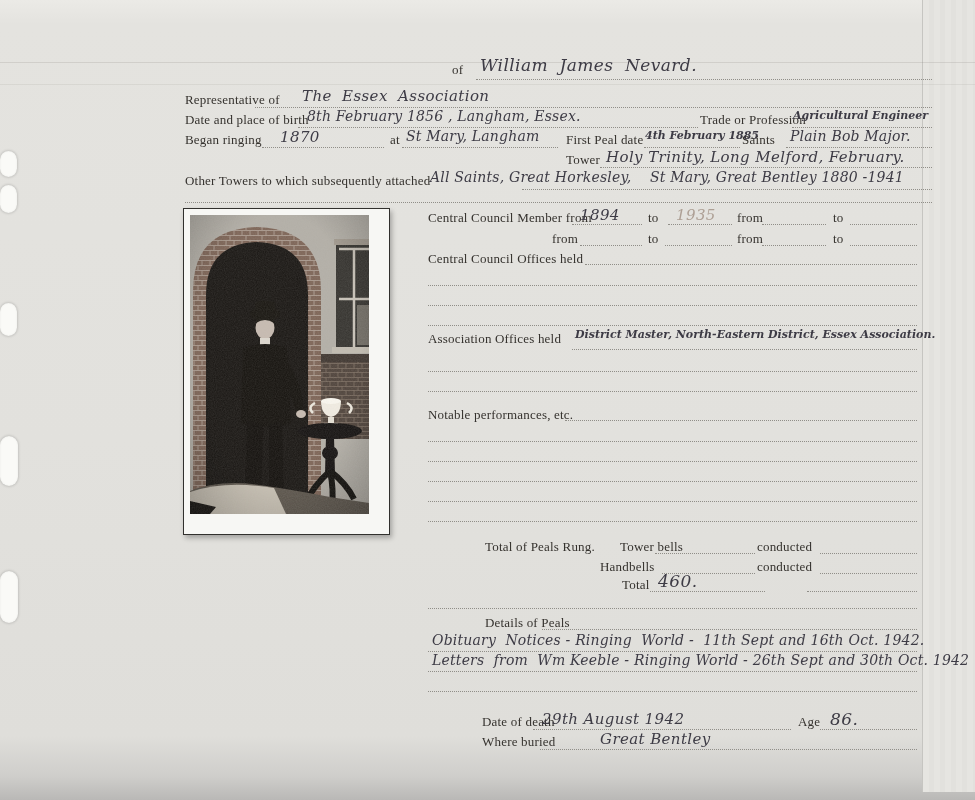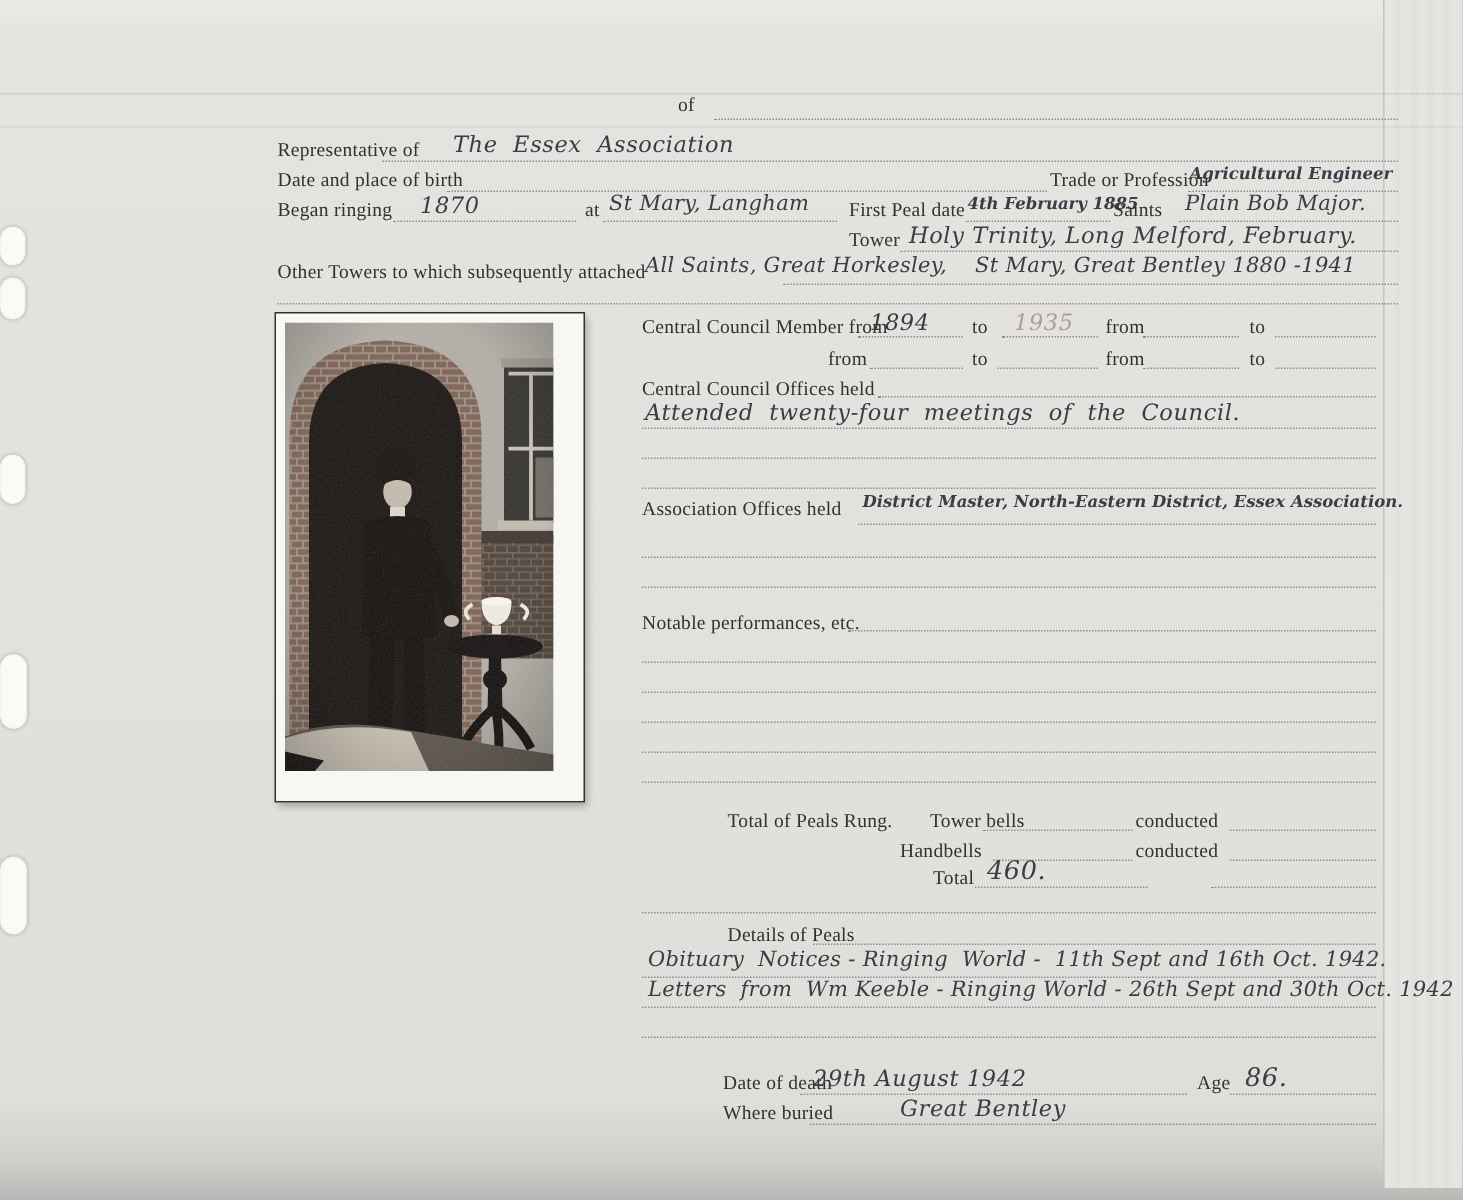--- a/index.html
+++ b/index.html
@@ -58,27 +58,29 @@
   <div class="crease" style="top:62px"></div>
   <div class="crease" style="top:84px;opacity:.6"></div>
 
   <div class="hole" style="top:151px;width:17px;height:26px"></div>
   <div class="hole" style="top:185px;width:17px;height:28px"></div>
   <div class="hole" style="top:303px;width:17px;height:33px"></div>
   <div class="hole" style="top:436px;width:18px;height:50px"></div>
   <div class="hole" style="top:571px;width:18px;height:52px"></div>
 
   <span class="p" style="left:452px;top:62px">of</span>
+  <span class="h lg" style="left:480px;top:55px">William  James  Nevard.</span>
   <div class="bline" style="left:476px;top:79px;width:456px"></div>
 
   <span class="p" style="left:185px;top:92px">Representative of</span>
   <span class="h" style="left:302px;top:87px">The  Essex  Association</span>
   <div class="bline" style="left:255px;top:107px;width:677px"></div>
 
   <span class="p" style="left:185px;top:112px">Date and place of birth</span>
+  <span class="h md" style="left:307px;top:108px">8th February 1856 , Langham, Essex.</span>
   <div class="bline" style="left:298px;top:127px;width:400px"></div>
   <span class="p" style="left:700px;top:112px">Trade or Profession</span>
   <span class="h xs" style="left:793px;top:109px">Agricultural Engineer</span>
   <div class="bline" style="left:792px;top:127px;width:140px"></div>
 
   <span class="p" style="left:185px;top:132px">Began ringing</span>
   <span class="h" style="left:280px;top:128px">1870</span>
   <div class="bline" style="left:262px;top:147px;width:122px"></div>
   <span class="p" style="left:390px;top:132px">at</span>
   <span class="h md" style="left:406px;top:128px">St Mary, Langham</span>
@@ -186,21 +188,20 @@
   <span class="p" style="left:648px;top:231px">to</span>
   <span class="p" style="left:737px;top:231px">from</span>
   <span class="p" style="left:833px;top:231px">to</span>
   <div class="bline" style="left:580px;top:245px;width:62px"></div>
   <div class="bline" style="left:665px;top:245px;width:67px"></div>
   <div class="bline" style="left:762px;top:245px;width:64px"></div>
   <div class="bline" style="left:850px;top:245px;width:67px"></div>
 
   <span class="p" style="left:428px;top:251px">Central Council Offices held</span>
   <div class="bline" style="left:585px;top:264px;width:332px"></div>
-  <span class="h" style="left:430px;top:266px">Attended  twenty-four  meetings  of  the  Council.</span>
   <div class="bline" style="left:428px;top:285px;width:489px"></div>
   <div class="bline" style="left:428px;top:305px;width:489px"></div>
   <div class="bline" style="left:428px;top:325px;width:489px"></div>
 
   <span class="p" style="left:428px;top:331px">Association Offices held</span>
   <span class="h xs" style="left:575px;top:328px">District Master, North-Eastern District, Essex Association.</span>
   <div class="bline" style="left:572px;top:349px;width:345px"></div>
   <div class="bline" style="left:428px;top:371px;width:489px"></div>
   <div class="bline" style="left:428px;top:391px;width:489px"></div>
 

